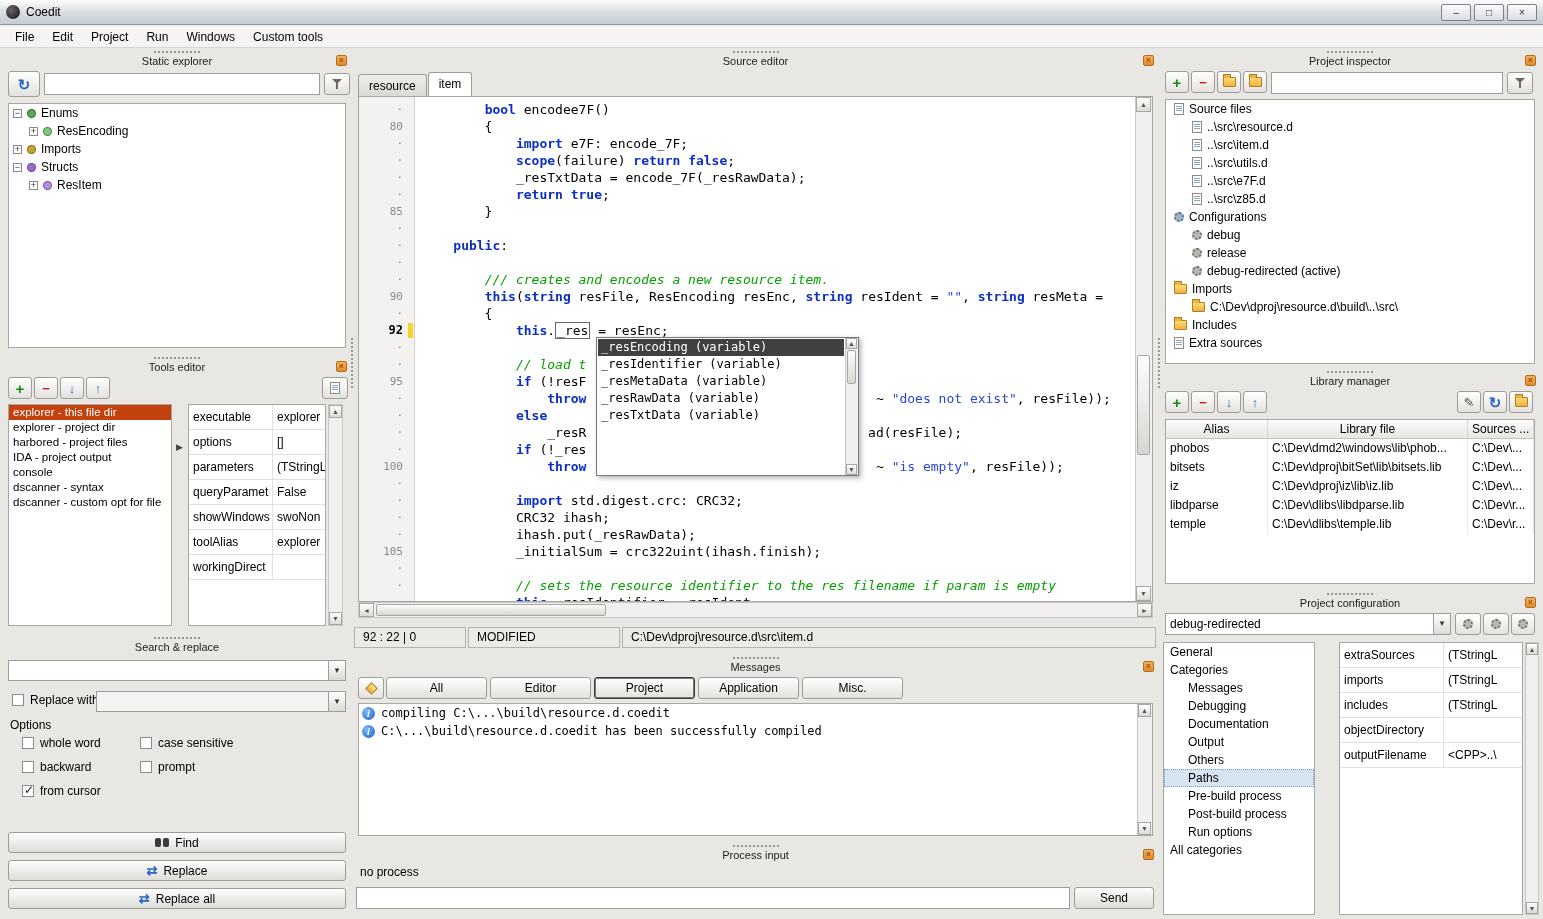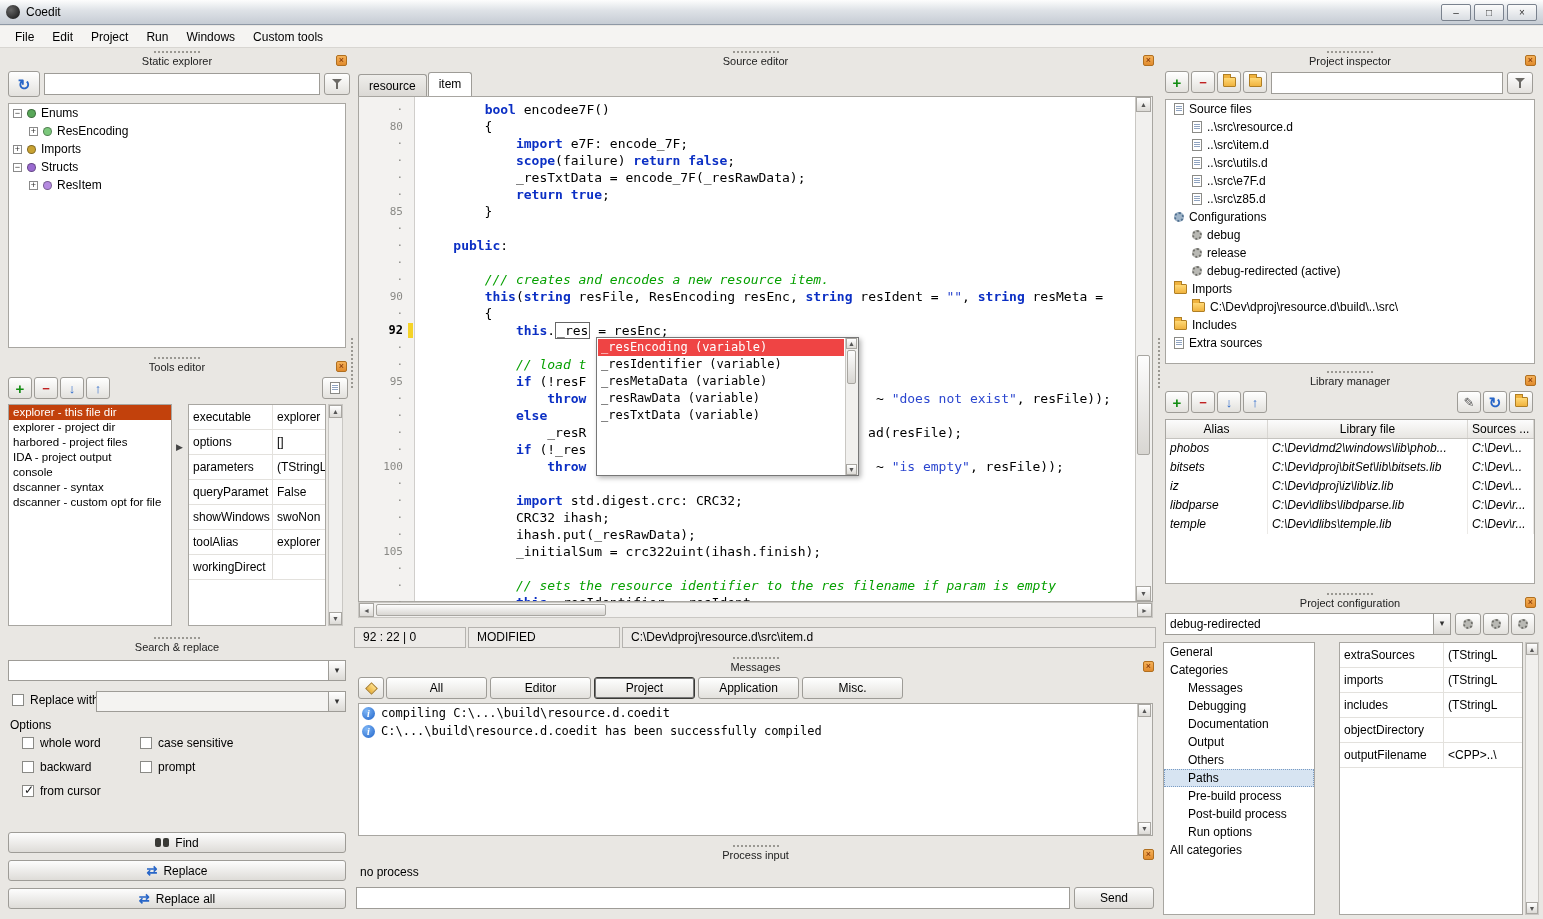--- a/index.html
+++ b/index.html
@@ -126,21 +126,21 @@
 .tk-b{border:1px solid #666;padding:0 1px;}
 #editor-vscroll{right:0;top:0;bottom:0;width:17px;border:none;border-left:1px solid #c9c7c3;}
 #editor-hscroll{position:absolute;left:4px;top:552px;width:795px;height:16px;}
 #editor-status{position:absolute;left:0;top:577px;width:802px;height:21px;display:flex;gap:2px;}
 .status-cell{border:1px solid #b5b3af;background:#eceae7;font-size:12px;line-height:18px;padding:0 8px;white-space:nowrap;overflow:hidden;}
 #status-caret{width:112px;}#status-state{width:152px;}#status-file{flex:1;}
 
 #completion-popup{position:absolute;left:596px;top:337px;width:263px;height:139px;background:#fff;border:1px solid #777;box-shadow:2px 2px 5px rgba(0,0,0,.3);z-index:5;}
 #popup-list{position:absolute;left:1px;top:1px;right:14px;bottom:1px;overflow:hidden;}
 .popup-item{height:17px;font:12px/17px "DejaVu Sans Mono",monospace;padding-left:3px;white-space:nowrap;}
-.popup-item.selected{background:#ef4444;color:#fff;}
+.popup-item.selected{background:#404040;color:#fff;}
 #popup-vscroll{right:0;top:0;bottom:0;width:13px;border:none;border-left:1px solid #c9c7c3;}
 
 #messages{left:354px;top:656px;width:803px;height:184px;}
 #msg-tag-btn{left:4px;top:21px;width:26px;}
 #msg-filters{position:absolute;left:32px;top:21px;display:flex;}
 .msg-filter{width:101px;height:22px;background:linear-gradient(#fff,#e3e1dd);border:1px solid #9e9c97;border-radius:3px;font-size:12px;text-align:center;line-height:20px;margin-right:3px;}
 .msg-filter.active{border-color:#3a3a36;box-shadow:inset 0 0 0 1px #777;}
 #msg-list{left:4px;top:47px;width:795px;height:133px;}
 .msg-row{display:flex;height:18px;align-items:center;}
 .msg-text{font:12px "DejaVu Sans Mono",monospace;white-space:nowrap;}
@@ -162,21 +162,21 @@
 #pi-tree{left:4px;top:49px;width:370px;height:265px;}
 
 #library-manager{left:1161px;top:370px;width:378px;height:218px;}
 .lm-b{top:21px;width:24px;}
 #lm-b1{left:4px;}#lm-b2{left:30px;}#lm-b3{left:56px;}#lm-b4{left:82px;}
 #lm-b5{left:296px;}#lm-b6{left:322px;}#lm-b7{left:348px;top:21px;width:24px;}
 #lib-table{left:4px;top:49px;width:370px;height:165px;}
 #lib-head{display:flex;height:19px;background:linear-gradient(#fcfcfc,#e8e6e2);border-bottom:1px solid #c5c3bf;}
 .lib-col,.lib-cell{padding:2px 4px;font-size:12px;white-space:nowrap;overflow:hidden;flex:none;}
 .lib-col{border-right:1px solid #d8d6d2;text-align:center;}
-.lib-cell{border-right:1px solid #eceae7;font-style:italic;}
+.lib-cell{border-right:1px solid #eceae7;}
 .lib-c0{width:102px;}.lib-c1{width:200px;}.lib-c2{flex:1;width:auto;}
 .lib-row{display:flex;height:19px;}
 
 #project-configuration{left:1161px;top:592px;width:378px;height:327px;}
 #cfg-combo{left:4px;top:21px;width:286px;height:22px;}
 .cfg-b{top:21px;width:26px;}
 #cfg-b1{left:294px;}#cfg-b2{left:322px;}#cfg-b3{left:350px;width:24px;}
 #cfg-tree{left:2px;top:50px;width:152px;height:273px;}
 .cfg-row{height:18px;font-size:12px;line-height:18px;padding-left:6px;white-space:nowrap;overflow:hidden;}
 .cfg-row.lvl1{padding-left:24px;}

